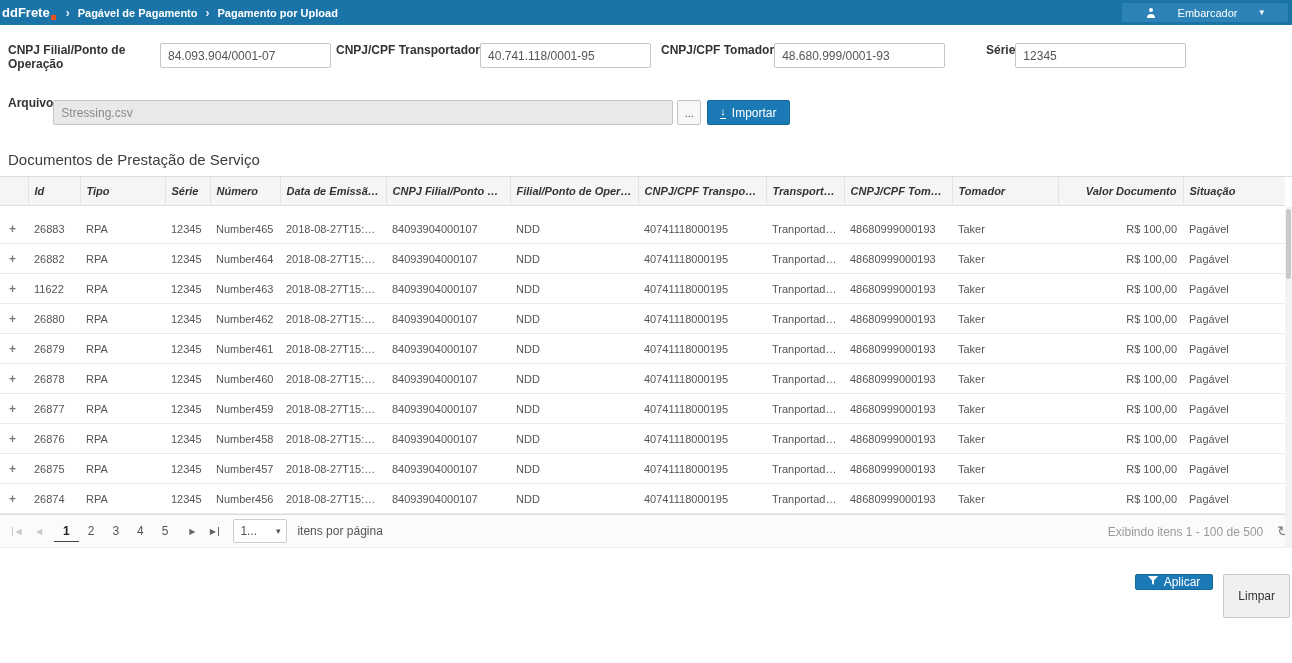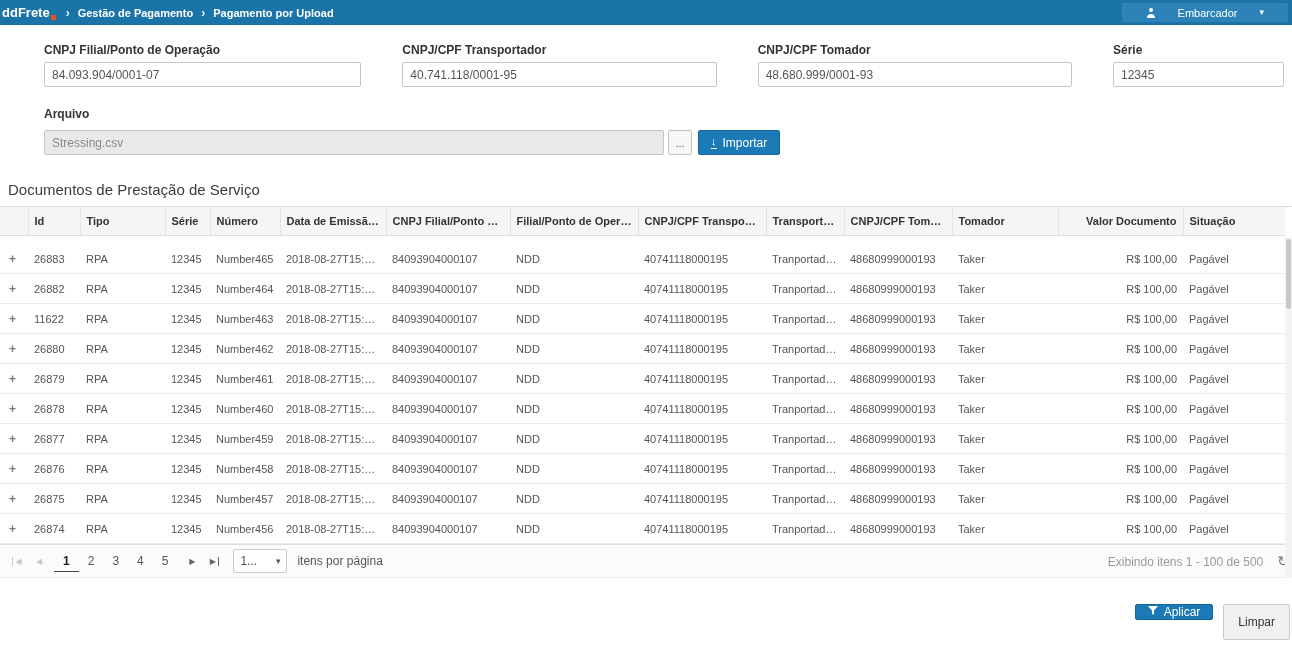--- a/index.html
+++ b/index.html
@@ -21,21 +21,21 @@
     gap: 22px; padding: 0 24px; font-size: 11px; cursor: pointer;
   }
   .user-icon { position: relative; width: 10px; height: 10px; display: inline-block; }
   .user-icon::before { content:""; position:absolute; top:0; left:3px; width:4px; height:4px; border-radius:50%; background:#fff; }
   .user-icon::after  { content:""; position:absolute; bottom:0; left:1px; width:8px; height:4px; border-radius:4px 4px 0 0; background:#fff; }
   .caret { font-size: 9px; line-height: 1; }
 
   
   .form { padding: 18px 8px 0 8px; }
   .form-row { display: flex; gap: 5px; }
-  .field { display: flex; flex-direction: column; margin-left: 36px; }
+  .field { display: flex; flex-direction: row; }
   .field label { font-size: 12px; font-weight: bold; color: #333; margin-bottom: 5px; }
   .field input {
     height: 25px; border: 1px solid #c4c4c4; border-radius: 2px; padding: 0 7px;
     font-size: 12px; color: #555; font-family: "Liberation Sans", sans-serif; outline: none; background:#fff;
   }
   .w1 { width: 323px; } .w2 { width: 320px; } .w3 { width: 320px; } .w4 { flex: 1; }
   .file-row { display: flex; align-items: center; margin-top: 4px; }
   .file-input { width: 620px !important; background: #e9e9e9 !important; color: #8a8a8a !important; }
   .browse-btn {
     width: 24px; height: 25px; margin-left: 4px; border: 1px solid #c4c4c4; border-radius: 2px;
@@ -51,21 +51,21 @@
 
   
   .section-title { font-size: 15px; color: #3c3c3c; margin: 26px 0 8px 0; padding: 0 8px; font-weight: 500; }
 
   
   .grid { position: relative; border-top: 1px solid #ddd; }
   table { border-collapse: collapse; table-layout: fixed; width: 1285px; }
   thead th {
     background: #f5f5f5; font-size: 11px; font-weight: bold; color: #333; text-align: left;
     padding: 8px 6px; border-bottom: 1px solid #ddd; border-right: 1px solid #e3e3e3;
-    white-space: nowrap; overflow: hidden; text-overflow: ellipsis; cursor: pointer;
+    white-space: nowrap; overflow: hidden; text-overflow: ellipsis; cursor: pointer; font-style: italic;
   }
   thead th:last-child { border-right: none; }
   tbody td {
     font-size: 11px; color: #555; padding: 0 6px; border-bottom: 1px solid #ececec;
     white-space: nowrap; overflow: hidden; text-overflow: ellipsis; height: 30px;
   }
   tbody tr:first-child td { padding-top: 8px; height: 38px; }
   .cell-right, .th-right { text-align: right; }
   .expand { color: #777; font-weight: bold; font-size: 12px; cursor: pointer; padding: 0 3px; }
   .sort-icon { font-size: 10px; margin-left: 3px; color: #444; }
@@ -88,36 +88,36 @@
     width: 54px; height: 24px; border: 1px solid #ccc; border-radius: 2px; background: #fff;
     display: flex; align-items: center; justify-content: space-between; padding: 0 6px;
     margin: 0 10px 0 8px; cursor: pointer; color: #555;
   }
   .pager-info { margin-left: auto; color: #9a9a9a; display: flex; align-items: flex-end; gap: 14px; }
   .refresh { font-size: 14px; color: #777; cursor: pointer; margin-right: -3px; }
 
   
   .actions { display: flex; justify-content: flex-end; gap: 10px; margin-top: 26px; padding-right: 2px; }
   .btn-secondary {
-    height: 36px; background: #eef0f1; color: #333; border: 1px solid #c9c9c9; border-radius: 2px;
+    height: 44px; background: #eef0f1; color: #333; border: 1px solid #c9c9c9; border-radius: 2px;
     font-size: 12px; font-family: "Liberation Sans", sans-serif; padding: 0 14px; cursor: pointer;
   }
   .apply-btn { height: 16px; }
 </style>
 </head>
 <body>
 
 <div class="topbar">
   <span class="logo">
       <span>ddFrete</span>
       <span class="logo-flag"></span>
     </span>
   <div class="crumbs">
     <span class="crumb-sep">›</span>
-    <span>Gestão de Pagamento</span>
+    <span>Pagável de Pagamento</span>
     <span class="crumb-sep">›</span>
     <span>Pagamento por Upload</span>
   </div>
   <div class="user-chip">
     <span class="user-icon"></span>
     <span>Embarcador</span>
     <span class="caret">▾</span>
   </div>
 </div>
 

